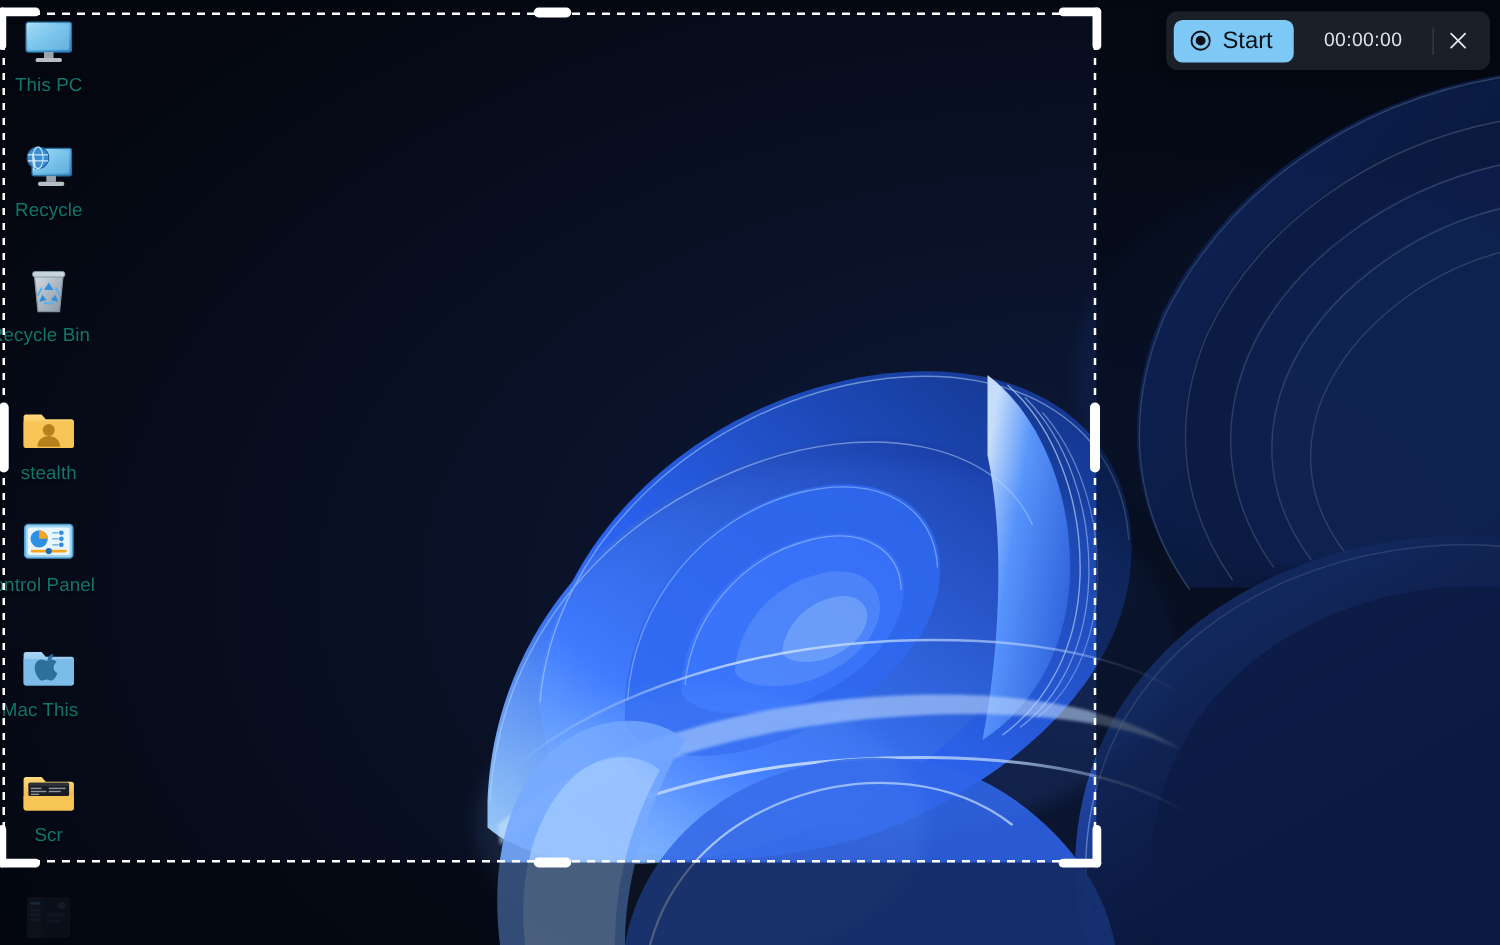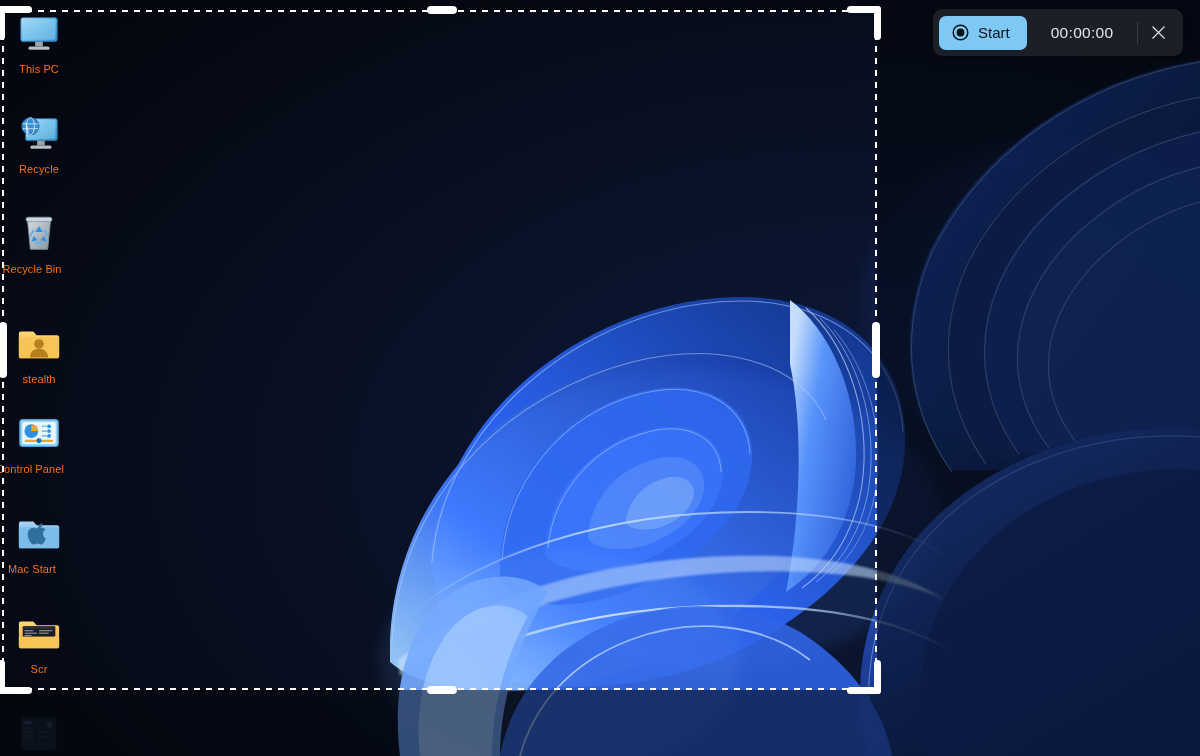--- a/index.html
+++ b/index.html
@@ -43,21 +43,21 @@
     position:absolute; left:0; width:78px;
     display:flex; flex-direction:column; align-items:center;
     cursor:default;
   }
   .desk-icon .glyph{
     width:46px; height:46px; position:relative;
     display:flex; align-items:center; justify-content:center;
   }
   .desk-icon .glyph svg{ width:46px; height:46px; display:block; }
   .desk-icon .lbl{
-    margin-top:6px; font-size:11px; color:#f97316;
+    margin-top:6px; font-size:15px; color:#0f766e;
     text-shadow:0 1px 2px rgba(0,0,0,.85);
     white-space:nowrap; line-height:14px;
     letter-spacing:.1px;
   }
   .desk-icon.clip .lbl{ margin-left:-14px; }
   .desk-icon.clip2 .lbl{ margin-left:-18px; }
 
   
   #selection{
     position:absolute; left:2px; top:10px; width:875px; height:680px;
@@ -117,21 +117,21 @@
     background:#1b1f27; border-radius:9px;
     padding:0 5px 0 6px;
     box-shadow:0 2px 10px rgba(0,0,0,.45);
   }
   #start-button{
     display:flex; align-items:center; gap:9px;
     background:#7ec8f5; color:#0b1016;
     border:none; border-radius:7px;
     height:34px; padding:0 17px 0 13px;
     font-family:"Liberation Sans", sans-serif;
-    font-size:15px; cursor:pointer;
+    font-size:19px; cursor:pointer;
   }
   #record-dot-icon{ width:17px; height:17px; display:block; }
   #rec-timer{
     color:#e2e5ea; font-size:15.5px; letter-spacing:.3px;
     padding:0 24px; min-width:96px; text-align:center;
   }
   #rec-divider{ width:1px; height:22px; background:#3a4048; }
   #close-button{
     width:40px; height:34px; display:flex; align-items:center; justify-content:center;
     background:transparent; border:none; cursor:pointer;
@@ -381,21 +381,21 @@
             <stop offset="0" stop-color="#a9d6f5"></stop>
                 <stop offset="1" stop-color="#5aa4dc"></stop>
               </linearGradient>
             </defs>
           <path d="M5 12h13l3.5 4H43c1.1 0 2 .9 2 2v20c0 1.1-.9 2-2 2H5c-1.1 0-2-.9-2-2V14c0-1.1.9-2 2-2z" fill="url(#fb1)"></path>
           <path d="M3 18h42v20c0 1.1-.9 2-2 2H5c-1.1 0-2-.9-2-2z" fill="#7cbce8"></path>
           <path d="M28.6 28.6c-.05-3.1 2.53-4.58 2.64-4.66-1.44-2.1-3.68-2.39-4.48-2.42-1.9-.19-3.72 1.12-4.69 1.12-.97 0-2.46-1.1-4.04-1.07-2.08.03-4 1.21-5.07 3.07-2.16 3.75-.55 9.3 1.55 12.34 1.03 1.49 2.25 3.16 3.86 3.1 1.55-.06 2.13-1 4-1 1.86 0 2.4 1 4.04.97 1.67-.03 2.72-1.52 3.74-3.02 1.18-1.73 1.66-3.41 1.69-3.5-.04-.02-3.24-1.25-3.27-4.93z" fill="#2f6f9e" transform="translate(0,-4) scale(0.95) translate(1,2)"></path>
           <path d="M26.9 19.6c.85-1.03 1.43-2.47 1.27-3.9-1.23.05-2.72.82-3.6 1.85-.79.91-1.48 2.38-1.3 3.78 1.37.11 2.77-.7 3.63-1.73z" fill="#2f6f9e" transform="translate(0,-2) scale(0.95) translate(1,1)"></path>
         </svg>
       </span>
-      <span class="lbl">Mac Start</span>
+      <span class="lbl">Mac This</span>
     </div>
 
     <div class="desk-icon" style="top:610px">
       <span class="glyph">
         <svg viewBox="0 0 48 48" xmlns="http://www.w3.org/2000/svg">
           <defs>
               <linearGradient id="fy2" x1="0" y1="0" x2="0" y2="1">
             <stop offset="0" stop-color="#ffd97a"></stop>
                 <stop offset="1" stop-color="#e8a63a"></stop>
               </linearGradient>

